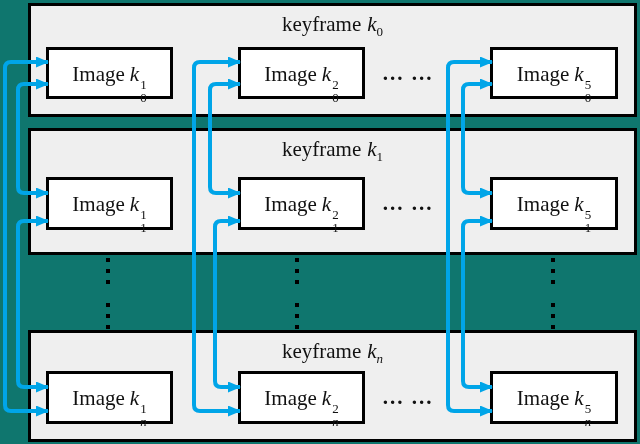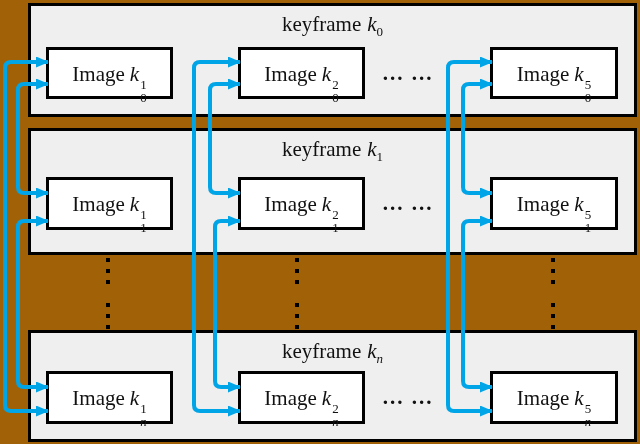--- a/index.html
+++ b/index.html
@@ -3,21 +3,21 @@
 <meta charset="utf-8">
 <style>
   :root{
     --arrow:#00A5E8;
     --keyframe_fill:#EFEFEF;
     --image_fill:#FFFFFF;
     --border:#000000;
   }
   html,body{margin:0;padding:0;background:#fff;}
   #canvas{
-    position:relative;width:640px;height:444px;background:#a16207;overflow:hidden;
+    position:relative;width:640px;height:444px;background:#0f766e;overflow:hidden;
     font-family:"Liberation Serif","DejaVu Serif",serif;color:#111;
   }
   .kf{
     position:absolute;left:28px;width:609px;box-sizing:border-box;
     background:var(--keyframe_fill);border:3px solid var(--border);
   }
   .kf0{top:3px;height:114px;}
   .kf1{top:128px;height:127px;}
   .kfn{top:330px;height:112px;}
   .kf-title{

